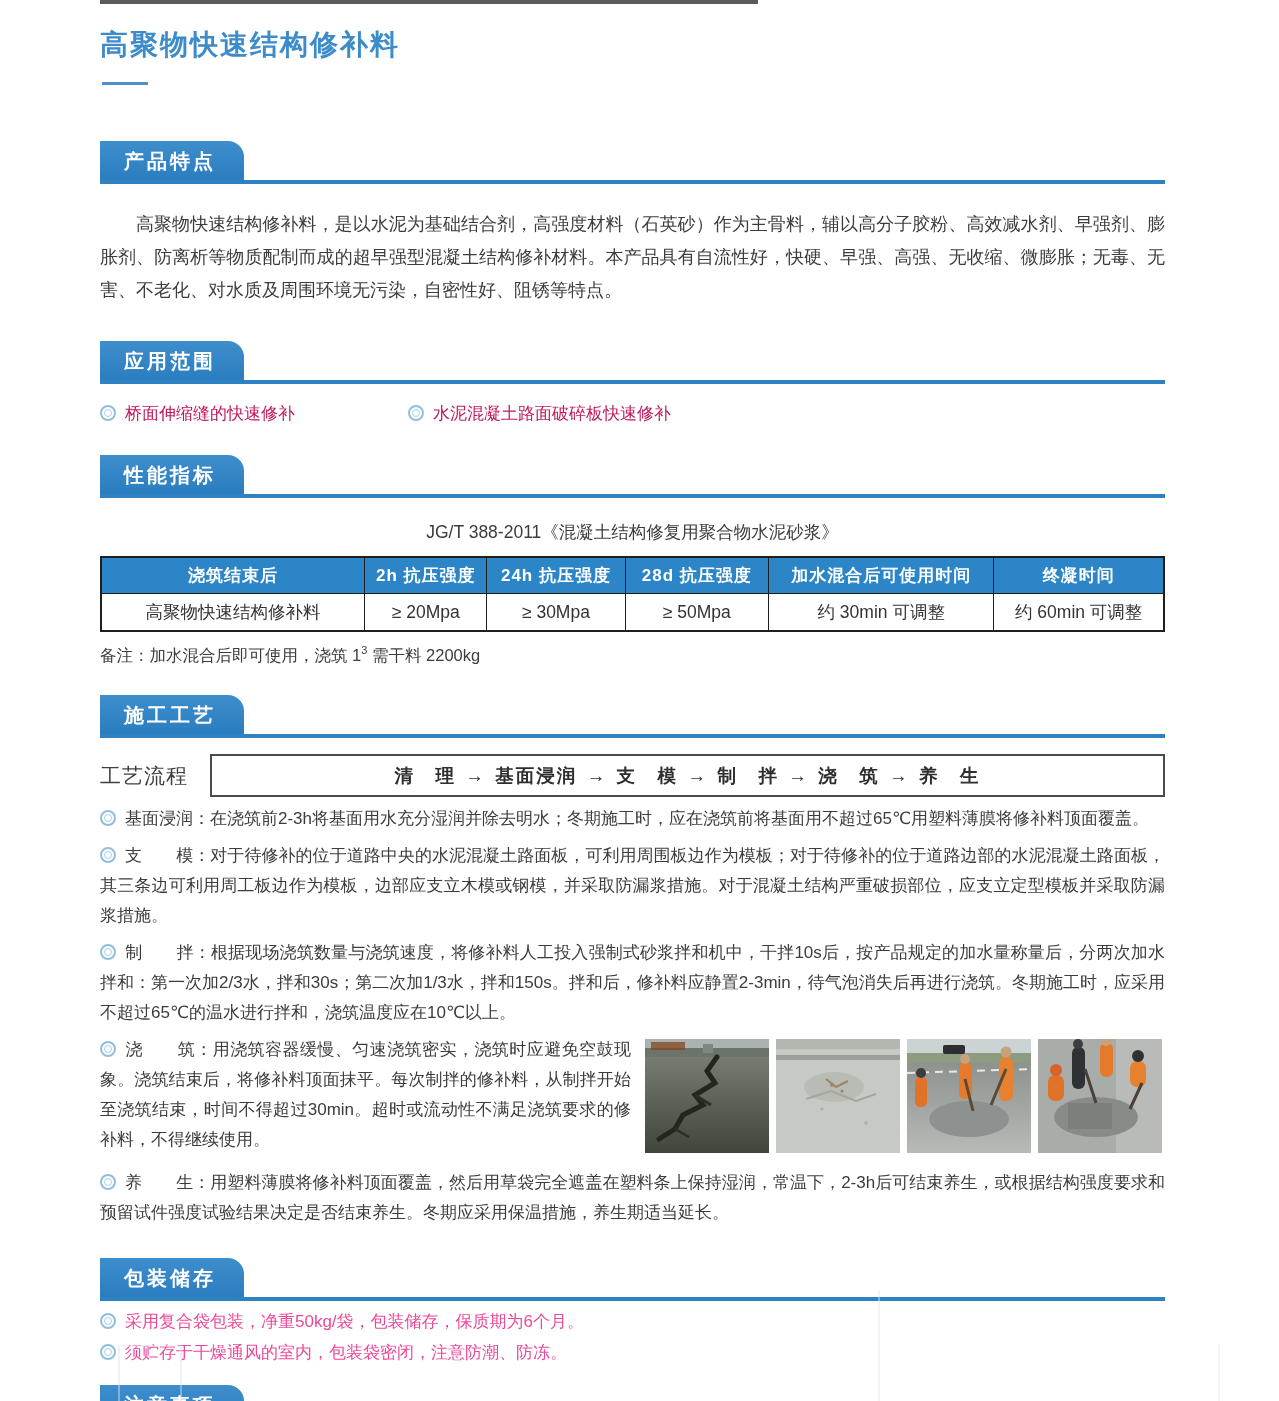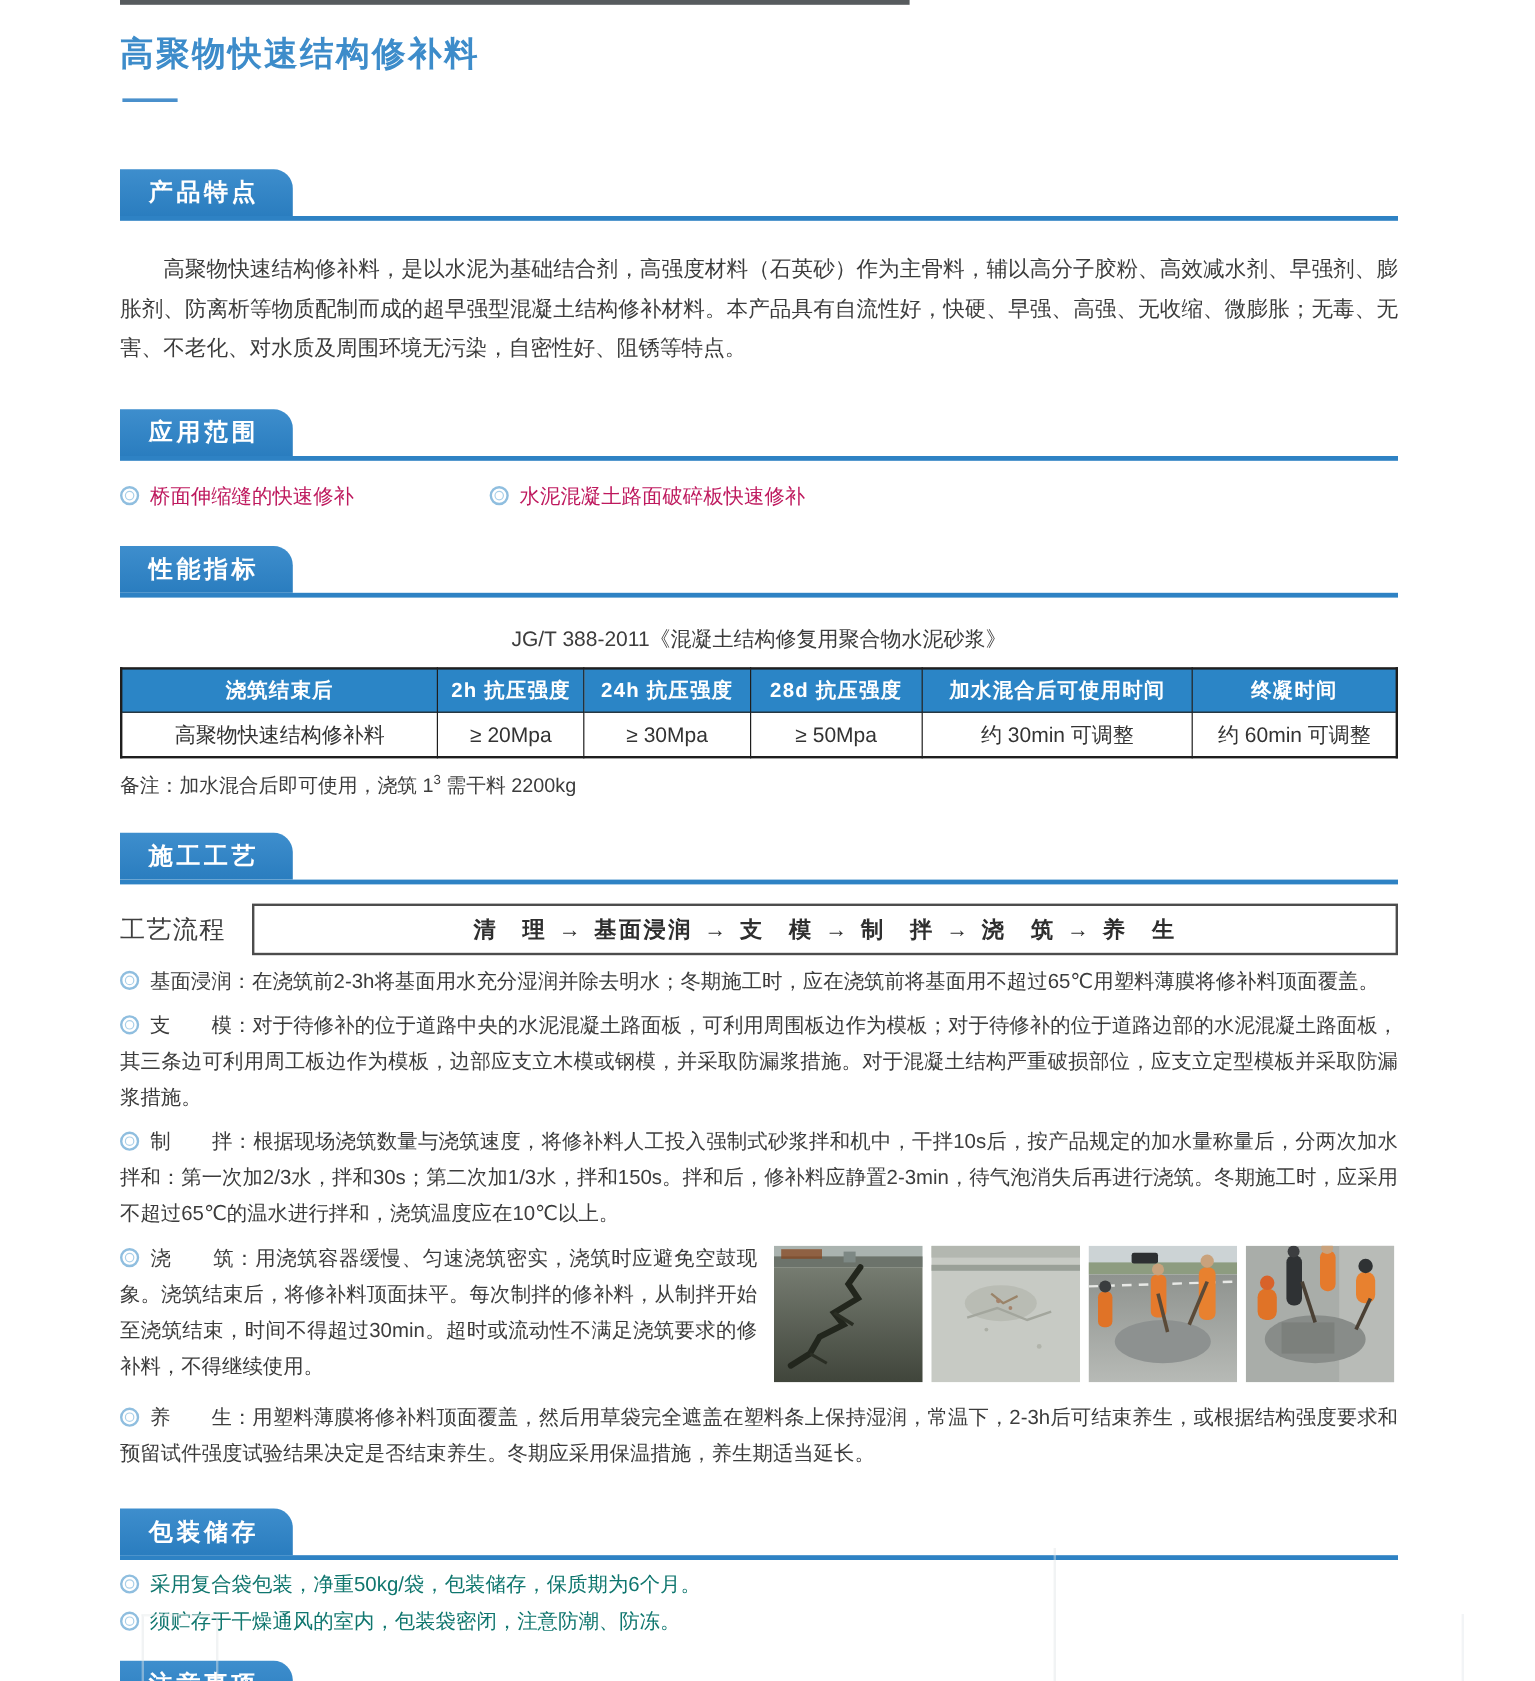--- a/index.html
+++ b/index.html
@@ -62,21 +62,21 @@
 
   .step{font-size:17px;line-height:30px;text-align:justify;margin:7px 0 6px 0;color:#3c3c3c;}
   .cast-block{margin-top:2px;}
   .photo-strip{
     float:right;width:520px;margin:4px 0 6px 14px;display:flex;gap:7px;
   }
   .photo{width:124px;height:114px;flex:none;overflow:hidden;}
   .photo svg{display:block;width:100%;height:100%;}
   .clear{clear:both;}
 
-  .pack-item,.note-item{font-size:17px;line-height:20px;color:#0f766e;margin-top:11px;white-space:nowrap;}
+  .pack-item,.note-item{font-size:17px;line-height:20px;color:#ec4899;margin-top:11px;white-space:nowrap;}
   .pack-list{margin-top:10px;}
 
   .wm{position:absolute;background:transparent;opacity:.45;}
   .wm-a{left:118px;top:1345px;width:60px;height:56px;border-left:2px solid #dfe4e7;border-right:2px solid #dfe4e7;border-top:2px solid #e6eaec;}
   .wm-b{left:878px;top:1290px;width:2px;height:111px;background:#dfe4e7;}
   .wm-c{left:1218px;top:1345px;width:2px;height:56px;background:#e3e7ea;}
 </style>
 </head>
 <body>
 

